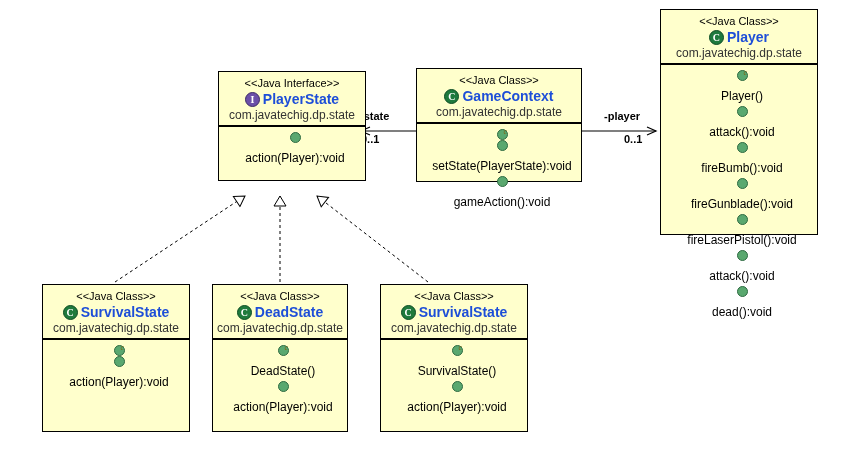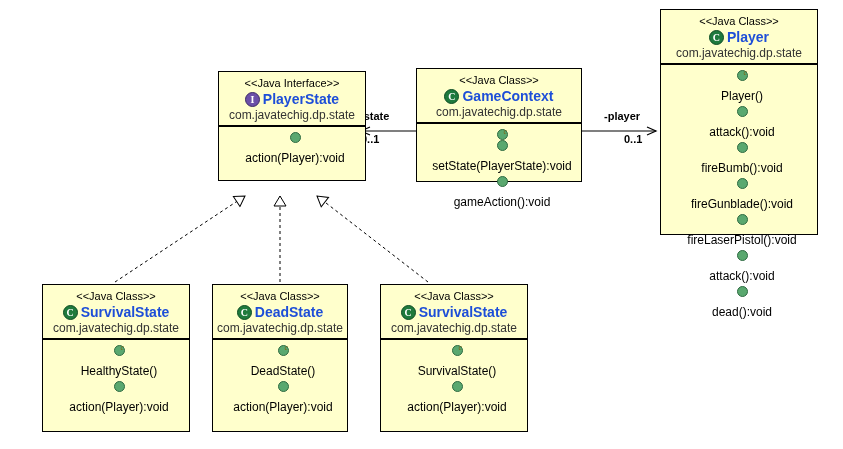--- a/index.html
+++ b/index.html
@@ -259,21 +259,20 @@
       <div class="stereotype">&lt;&lt;Java Class&gt;&gt;</div>
       <div class="title-row">
         <span class="icon-class">C</span>
         <span class="class-name">SurvivalState</span>
       </div>
       <div class="package">com.javatechig.dp.state</div>
     </div>
     <div class="members">
       <div class="member">
         <span class="icon-ctor"></span>
-        <span class="member-name">HealthyState()</span>
       </div>
       <div class="member">
         <span class="icon-method"></span>
         <span class="member-name">action(Player):void</span>
       </div>
     </div>
   </div>
 
   <div class="uml-box" style="left:212px; top:284px; width:136px; height:148px;">
     <div class="box-header">

